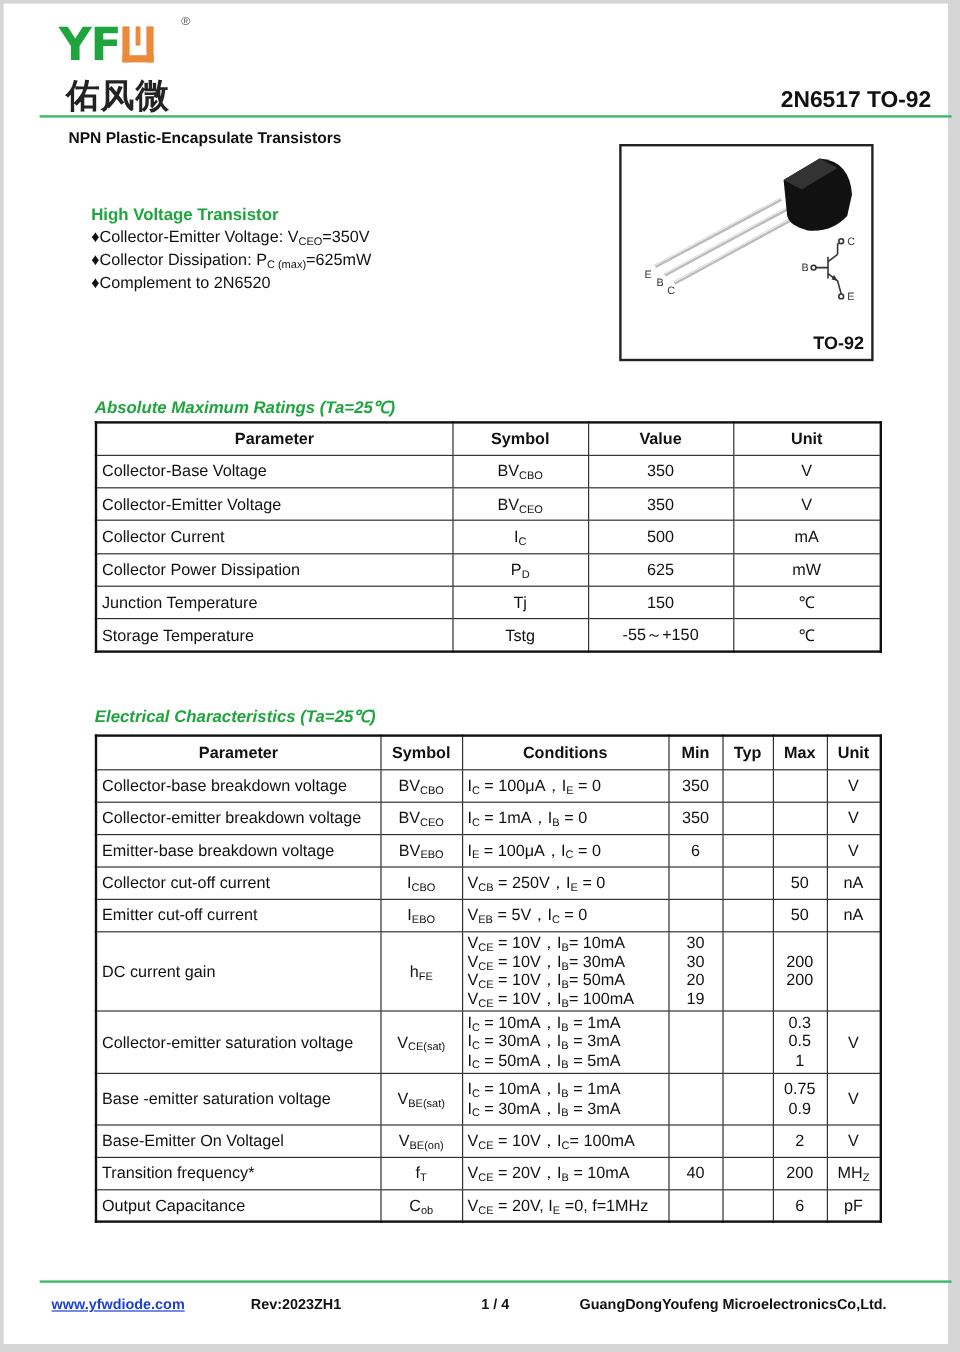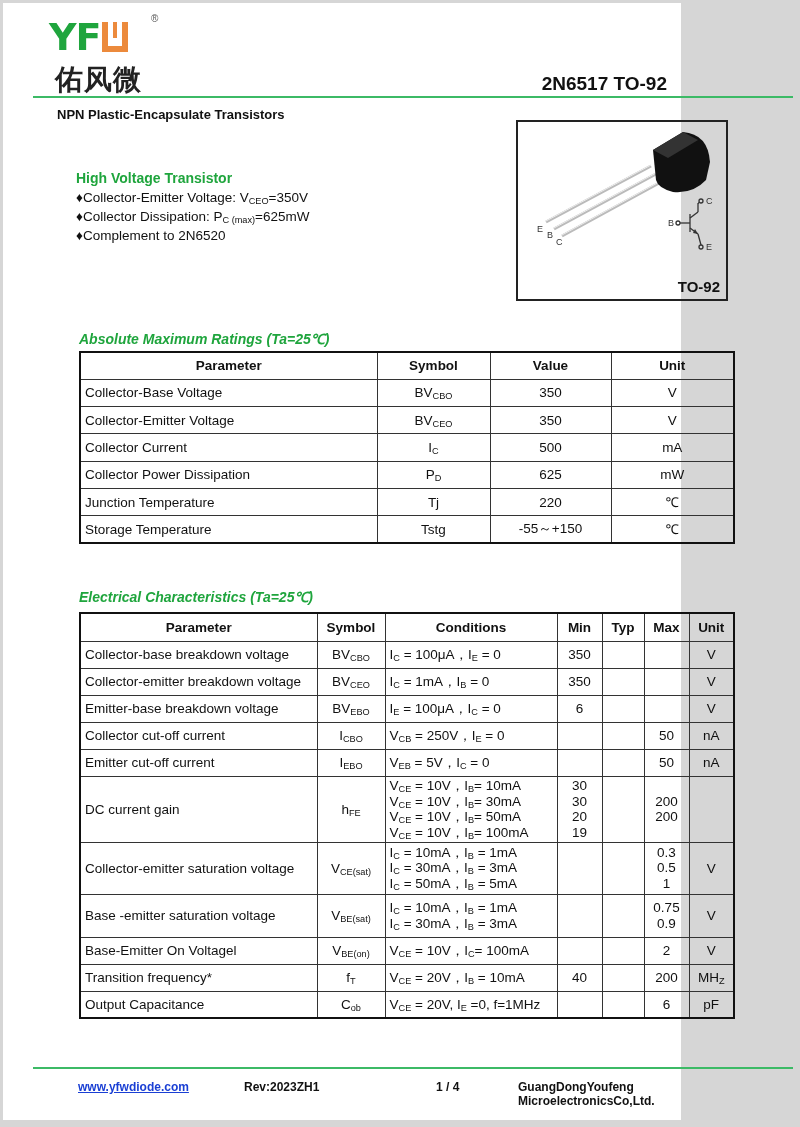--- a/index.html
+++ b/index.html
@@ -2,21 +2,21 @@
 <html><head>
 <meta charset="utf-8">
 <style>
   html, body { margin: 0; padding: 0; }
   body {
     width: 800px; height: 1127px; background: #d6d6d6;
     font-family: "Liberation Sans", sans-serif; color: #111;
     position: relative; overflow: hidden;
   }
   .page {
-    position: absolute; left: 3px; top: 3px; width: 678px; height: 1117px;
+    position: absolute; left: 3px; top: 3px; width: 787px; height: 1117px;
     background: #fff;
   }
   .abs { position: absolute; }
   .logo-latin {
     left: 46px; top: 14px; font-size: 38px; font-weight: bold; letter-spacing: -1px;
     line-height: 40px; font-family: "DejaVu Sans", sans-serif;
   }
   .logo-latin .g { color: #1fa53d; }
   .logo-latin .o {
     display: inline-block; width: 26px; height: 30px; border: 6px solid #ec8a3c; border-top: none;
@@ -42,21 +42,21 @@
   td, th { border: 1px solid #333; font-size: 13.5px; padding: 0 4px; }
   th { font-weight: bold; text-align: center; }
   td.c { text-align: center; }
   td.l { text-align: left; }
   .abs-table { left: 76px; top: 348px; width: 656px; }
   .abs-table tr { height: 27.3px; }
   .ec-table { left: 76px; top: 609px; width: 656px; }
   .ec-table td, .ec-table th { font-size: 13.5px; }
   .multi { line-height: 15.5px; padding-top: 1px; padding-bottom: 1px; }
   .note { left: 78px; top: 1024px; font-size: 12.5px; }
-  .footer { top: 1077px; font-size: 12px; font-weight: bold; margin-left: 35px; }
+  .footer { top: 1077px; font-size: 12px; font-weight: bold; }
   .footer a { color: #1a3fd4; text-decoration: underline; }
 </style>
 </head>
 <body>
 
 <div class="page">
 
   <div class="abs logo-latin">
     <span class="g">YF</span><span class="o"></span>
   </div>
@@ -148,21 +148,21 @@
         </tr>
     <tr>
           <td class="l">Collector Power Dissipation</td>
           <td class="c"><span>P</span><sub>D</sub></td>
           <td class="c">625</td>
           <td class="c">mW</td>
         </tr>
     <tr>
           <td class="l">Junction Temperature</td>
           <td class="c">Tj</td>
-          <td class="c">220</td>
+          <td class="c">150</td>
           <td class="c">℃</td>
         </tr>
     <tr>
           <td class="l">Storage Temperature</td>
           <td class="c">Tstg</td>
           <td class="c">-55～+150</td>
           <td class="c">℃</td>
         </tr>
   </tbody>
     </table>

